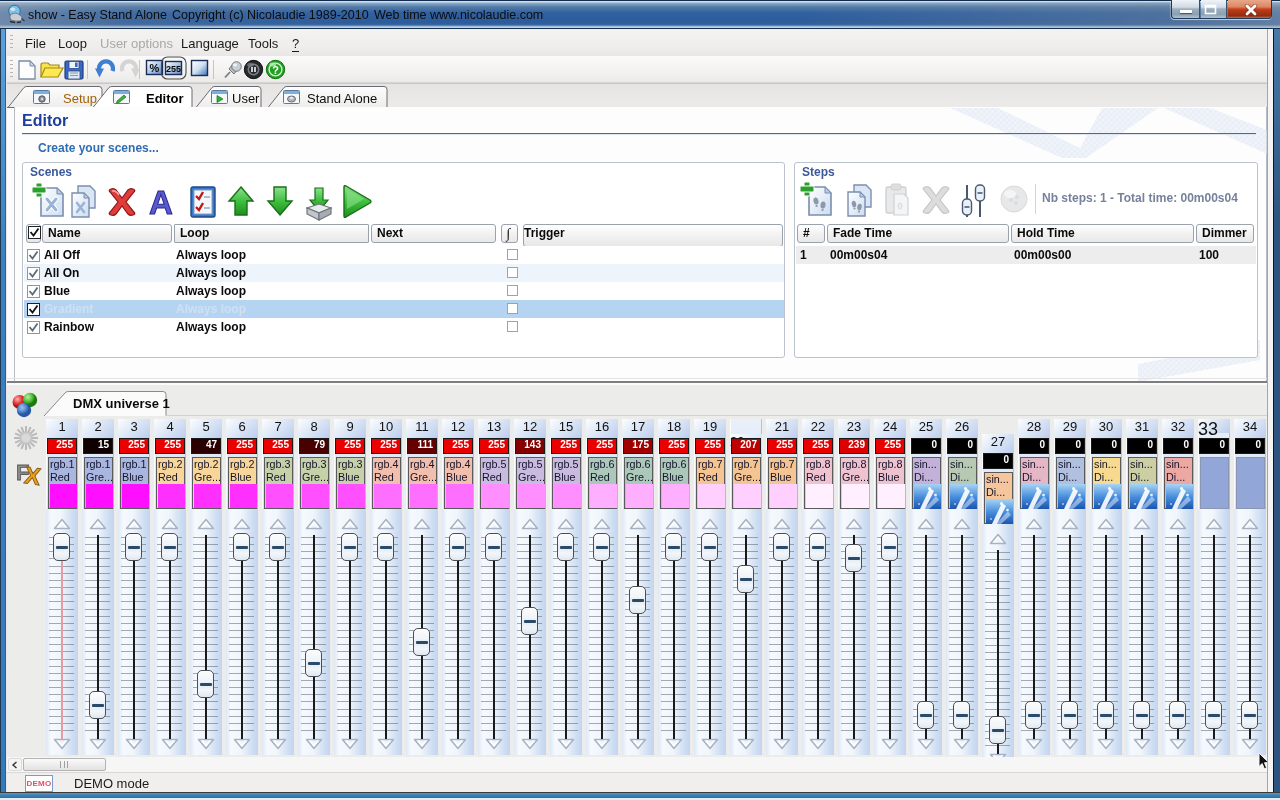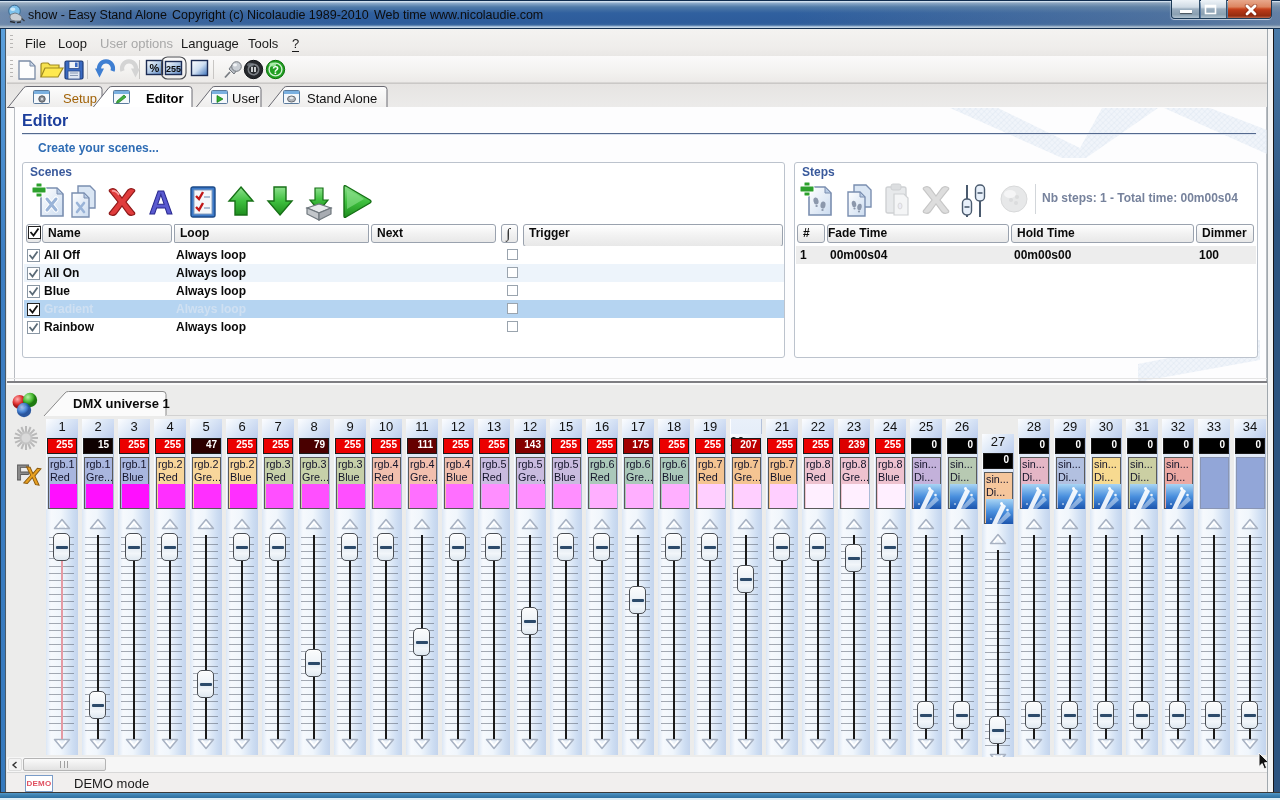--- a/index.html
+++ b/index.html
@@ -270,21 +270,21 @@
 </svg>
 <div class="ab" style="left:26px;top:224px;width:15px;height:19px;background:linear-gradient(180deg,#ffffff 0,#f2f2f2 50%,#e8e8e8 100%);border:1px solid #9aa2ae;border-radius:3px;font-size:12px;font-weight:bold;color:#0a0a0a;padding-left:5px;line-height:17px"></div>
 <svg class="ab" style="left:28px;top:226px" width="13" height="13" viewBox="0 0 13 13">
     <rect x="0.5" y="0.5" width="12" height="12" fill="#fff" stroke="#222"></rect>
     <path d="M2.5 6 L5.5 9.5 L10.5 2.5" stroke="#111" stroke-width="1.8" fill="none"></path>
   </svg>
 <div class="ab" style="left:42px;top:224px;width:130px;height:19px;background:linear-gradient(180deg,#ffffff 0,#f2f2f2 50%,#e8e8e8 100%);border:1px solid #9aa2ae;border-radius:3px;font-size:12px;font-weight:bold;color:#0a0a0a;padding-left:5px;line-height:17px">Name</div>
 <div class="ab" style="left:174px;top:224px;width:195px;height:19px;background:linear-gradient(180deg,#ffffff 0,#f2f2f2 50%,#e8e8e8 100%);border:1px solid #9aa2ae;border-radius:1px;font-size:12px;font-weight:bold;color:#0a0a0a;padding-left:5px;line-height:17px">Loop</div>
 <div class="ab" style="left:371px;top:224px;width:125px;height:19px;background:linear-gradient(180deg,#ffffff 0,#f2f2f2 50%,#e8e8e8 100%);border:1px solid #9aa2ae;border-radius:3px;font-size:12px;font-weight:bold;color:#0a0a0a;padding-left:5px;line-height:17px">Next</div>
 <div class="ab" style="left:501px;top:224px;width:17px;height:19px;background:linear-gradient(180deg,#ffffff 0,#f2f2f2 50%,#e8e8e8 100%);border:1px solid #9aa2ae;border-radius:3px;font-size:12px;font-weight:bold;color:#0a0a0a;padding-left:4px;line-height:17px"><i style="font-family:'Liberation Serif';font-size:14px">∫</i></div>
-<div class="ab" style="left:523px;top:224px;width:260px;height:23px;background:linear-gradient(180deg,#ffffff 0,#f2f2f2 50%,#e8e8e8 100%);border:1px solid #9aa2ae;border-radius:3px;font-size:12px;font-weight:bold;color:#0a0a0a;padding-left:5px;line-height:17px">Trigger</div>
+<div class="ab" style="left:523px;top:224px;width:260px;height:23px;background:linear-gradient(180deg,#ffffff 0,#f2f2f2 50%,#e8e8e8 100%);border:1px solid #9aa2ae;border-radius:3px;font-size:12px;font-weight:bold;color:#0a0a0a;line-height:17px">Trigger</div>
 <div class="ab" style="left:24px;top:246px;width:760px;height:18px;background:#ffffff"></div>
 <svg class="ab" style="left:27px;top:249px" width="13" height="13" viewBox="0 0 13 13">
     <rect x="0.5" y="0.5" width="12" height="12" fill="#fff" stroke="#8a97a4"></rect>
     <path d="M2.5 6 L5.5 9.5 L10.5 2.5" stroke="#5a6a76" stroke-width="1.8" fill="none"></path>
   </svg>
 <div class="ab b" style="left:44px;top:246px;font-size:12px;line-height:18px;color:#0a0a0a">All Off</div>
 <div class="ab b" style="left:176px;top:246px;font-size:12px;line-height:18px;color:#0a0a0a">Always loop</div>
 <div class="ab" style="left:507px;top:249px;width:11px;height:11px;background:#fff;border:1px solid #9aa4ae"></div>
 <div class="ab" style="left:24px;top:264px;width:760px;height:18px;background:#edf4fb"></div>
 <svg class="ab" style="left:27px;top:267px" width="13" height="13" viewBox="0 0 13 13">
@@ -375,21 +375,21 @@
       <circle cx="14" cy="14" r="13" fill="#d0d2d4" stroke="#b0b2b4"></circle>
       <ellipse cx="10" cy="9" rx="6" ry="4" fill="#ececee"></ellipse>
       <circle cx="11" cy="15" r="2" fill="#b8babc"></circle>
       <circle cx="17" cy="12" r="2" fill="#b8babc"></circle>
       <circle cx="16" cy="18" r="2" fill="#b8babc"></circle>
     </g>
 </svg>
 <div class="ab" style="left:1035px;top:184px;width:1px;height:30px;background:#d2d6da"></div>
 <div class="ab b" style="left:1042px;top:191px;font-size:12px;color:#76829c">Nb steps: 1 - Total time: 00m00s04</div>
 <div class="ab" style="left:797px;top:224px;width:28px;height:19px;background:linear-gradient(180deg,#ffffff 0,#f2f2f2 50%,#e8e8e8 100%);border:1px solid #9aa2ae;border-radius:3px;font-size:12px;font-weight:bold;color:#0a0a0a;padding-left:5px;line-height:17px">#</div>
-<div class="ab" style="left:827px;top:224px;width:182px;height:19px;background:linear-gradient(180deg,#ffffff 0,#f2f2f2 50%,#e8e8e8 100%);border:1px solid #9aa2ae;border-radius:3px;font-size:12px;font-weight:bold;color:#0a0a0a;line-height:17px">Fade Time</div>
+<div class="ab" style="left:827px;top:224px;width:182px;height:19px;background:linear-gradient(180deg,#ffffff 0,#f2f2f2 50%,#e8e8e8 100%);border:1px solid #9aa2ae;border-radius:3px;font-size:12px;font-weight:bold;color:#0a0a0a;padding-left:5px;line-height:17px">Fade Time</div>
 <div class="ab" style="left:1011px;top:224px;width:183px;height:19px;background:linear-gradient(180deg,#ffffff 0,#f2f2f2 50%,#e8e8e8 100%);border:1px solid #9aa2ae;border-radius:3px;font-size:12px;font-weight:bold;color:#0a0a0a;padding-left:5px;line-height:17px">Hold Time</div>
 <div class="ab" style="left:1196px;top:224px;width:58px;height:19px;background:linear-gradient(180deg,#ffffff 0,#f2f2f2 50%,#e8e8e8 100%);border:1px solid #9aa2ae;border-radius:3px;font-size:12px;font-weight:bold;color:#0a0a0a;padding-left:5px;line-height:17px">Dimmer</div>
 
 <div class="ab" style="left:796px;top:246px;width:460px;height:18px;background:#ededed"></div>
 <div class="ab b" style="left:800px;top:246px;font-size:12px;line-height:18px;color:#0a0a0a">1</div>
 <div class="ab b" style="left:830px;top:246px;font-size:12px;line-height:18px;color:#0a0a0a">00m00s04</div>
 <div class="ab b" style="left:1014px;top:246px;font-size:12px;line-height:18px;color:#0a0a0a">00m00s00</div>
 <div class="ab b" style="left:1199px;top:246px;font-size:12px;line-height:18px;color:#0a0a0a">100</div>
 
 <div class="ab" style="left:7px;top:378px;width:1266px;height:1px;background:#e4e4e4"></div>
@@ -1316,21 +1316,21 @@
     </svg>
     <div class="ab" style="left:3px;top:118px;width:25px;height:200px;background:repeating-linear-gradient(180deg,rgba(88,96,110,.52) 0 1px,rgba(255,255,255,0) 1px 7.15px)"></div>
 <div class="ab" style="left:15px;top:116px;width:1.5px;height:204px;background:#1a1a1a"></div>
 <div class="ab" style="left:7px;top:282px;width:17px;height:28px;border-radius:5px;border:1px solid #4a4e54;background:linear-gradient(180deg,#fbfcfd 0,#f0f4f8 40%,#e2eaf2 52%,#f2f6fa 75%,#dfe8f0 100%);box-shadow:inset 0 1px 0 #fff">
       <div class="ab" style="left:1.5px;top:12px;width:12px;height:2.5px;background:#2c4a6a;border-radius:1px"></div>
     </div>
 </div>
 <div class="ab" style="left:1198px;top:419px;width:32px;height:336px;overflow:hidden;background:linear-gradient(180deg,#e9f0fa 0,#d3dff2 90px,#cddbf0 130px,#c9d7ee 200px,#ccd9ee 336px)">
 <div class="ab" style="left:0;top:0;width:1px;height:336px;background:rgba(255,255,255,.85)"></div>
 <div class="ab" style="left:31px;top:0;width:1px;height:336px;background:rgba(128,148,188,.5)"></div>
-<div class="ab" style="left:0;top:0;width:32px;height:34px;background:linear-gradient(135deg,#fcfdff 0,#dde8f7 45%,#bccded 100%);font-size:13px;text-align:center;color:#111">33</div>
+<div class="ab" style="left:0;top:0;width:32px;height:14px;background:linear-gradient(135deg,#fcfdff 0,#dde8f7 45%,#bccded 100%);font-size:18px;color:#111">33</div>
 <div class="ab" style="left:1px;top:19px;width:30px;height:16px;background:rgb(0,0,0);border:1.5px solid #1a1a1a;color:#fff;font-weight:bold;font-size:10px;text-align:right;padding-right:3px;line-height:12.5px">0</div>
 <div class="ab" style="left:2px;top:38px;width:29px;height:52px;border:1px solid #8a96b4;background:#92a6d8"></div>
 <div class="ab" style="left:0;top:90px;width:32px;height:246px;background:linear-gradient(90deg,#dce7f5 0,#f6f9fd 5px,#f0f6fc 15px,#cdddf2 27px,#c3d4ed 32px)"></div>
 <svg class="ab" style="left:6px;top:97px" width="20" height="15" viewBox="0 0 20 15">
       <path d="M2.5 12.5 L10 3.5 L17.5 12.5 Z" fill="rgba(238,243,250,.35)" stroke="#a8b2c2" stroke-width="1.5" stroke-linejoin="round"></path>
       <path d="M5.8 11.5 L10 6.5 L14.2 11.5" fill="none" stroke="#ffffff" stroke-width="1.5"></path>
     </svg>
     <svg class="ab" style="left:6px;top:318px" width="20" height="15" viewBox="0 0 20 15">
       <path d="M2.5 2.5 L10 11.5 L17.5 2.5 Z" fill="rgba(238,243,250,.35)" stroke="#a8b2c2" stroke-width="1.5" stroke-linejoin="round"></path>
       <path d="M5.8 3.5 L10 8.5 L14.2 3.5" fill="none" stroke="#ffffff" stroke-width="1.5"></path>

